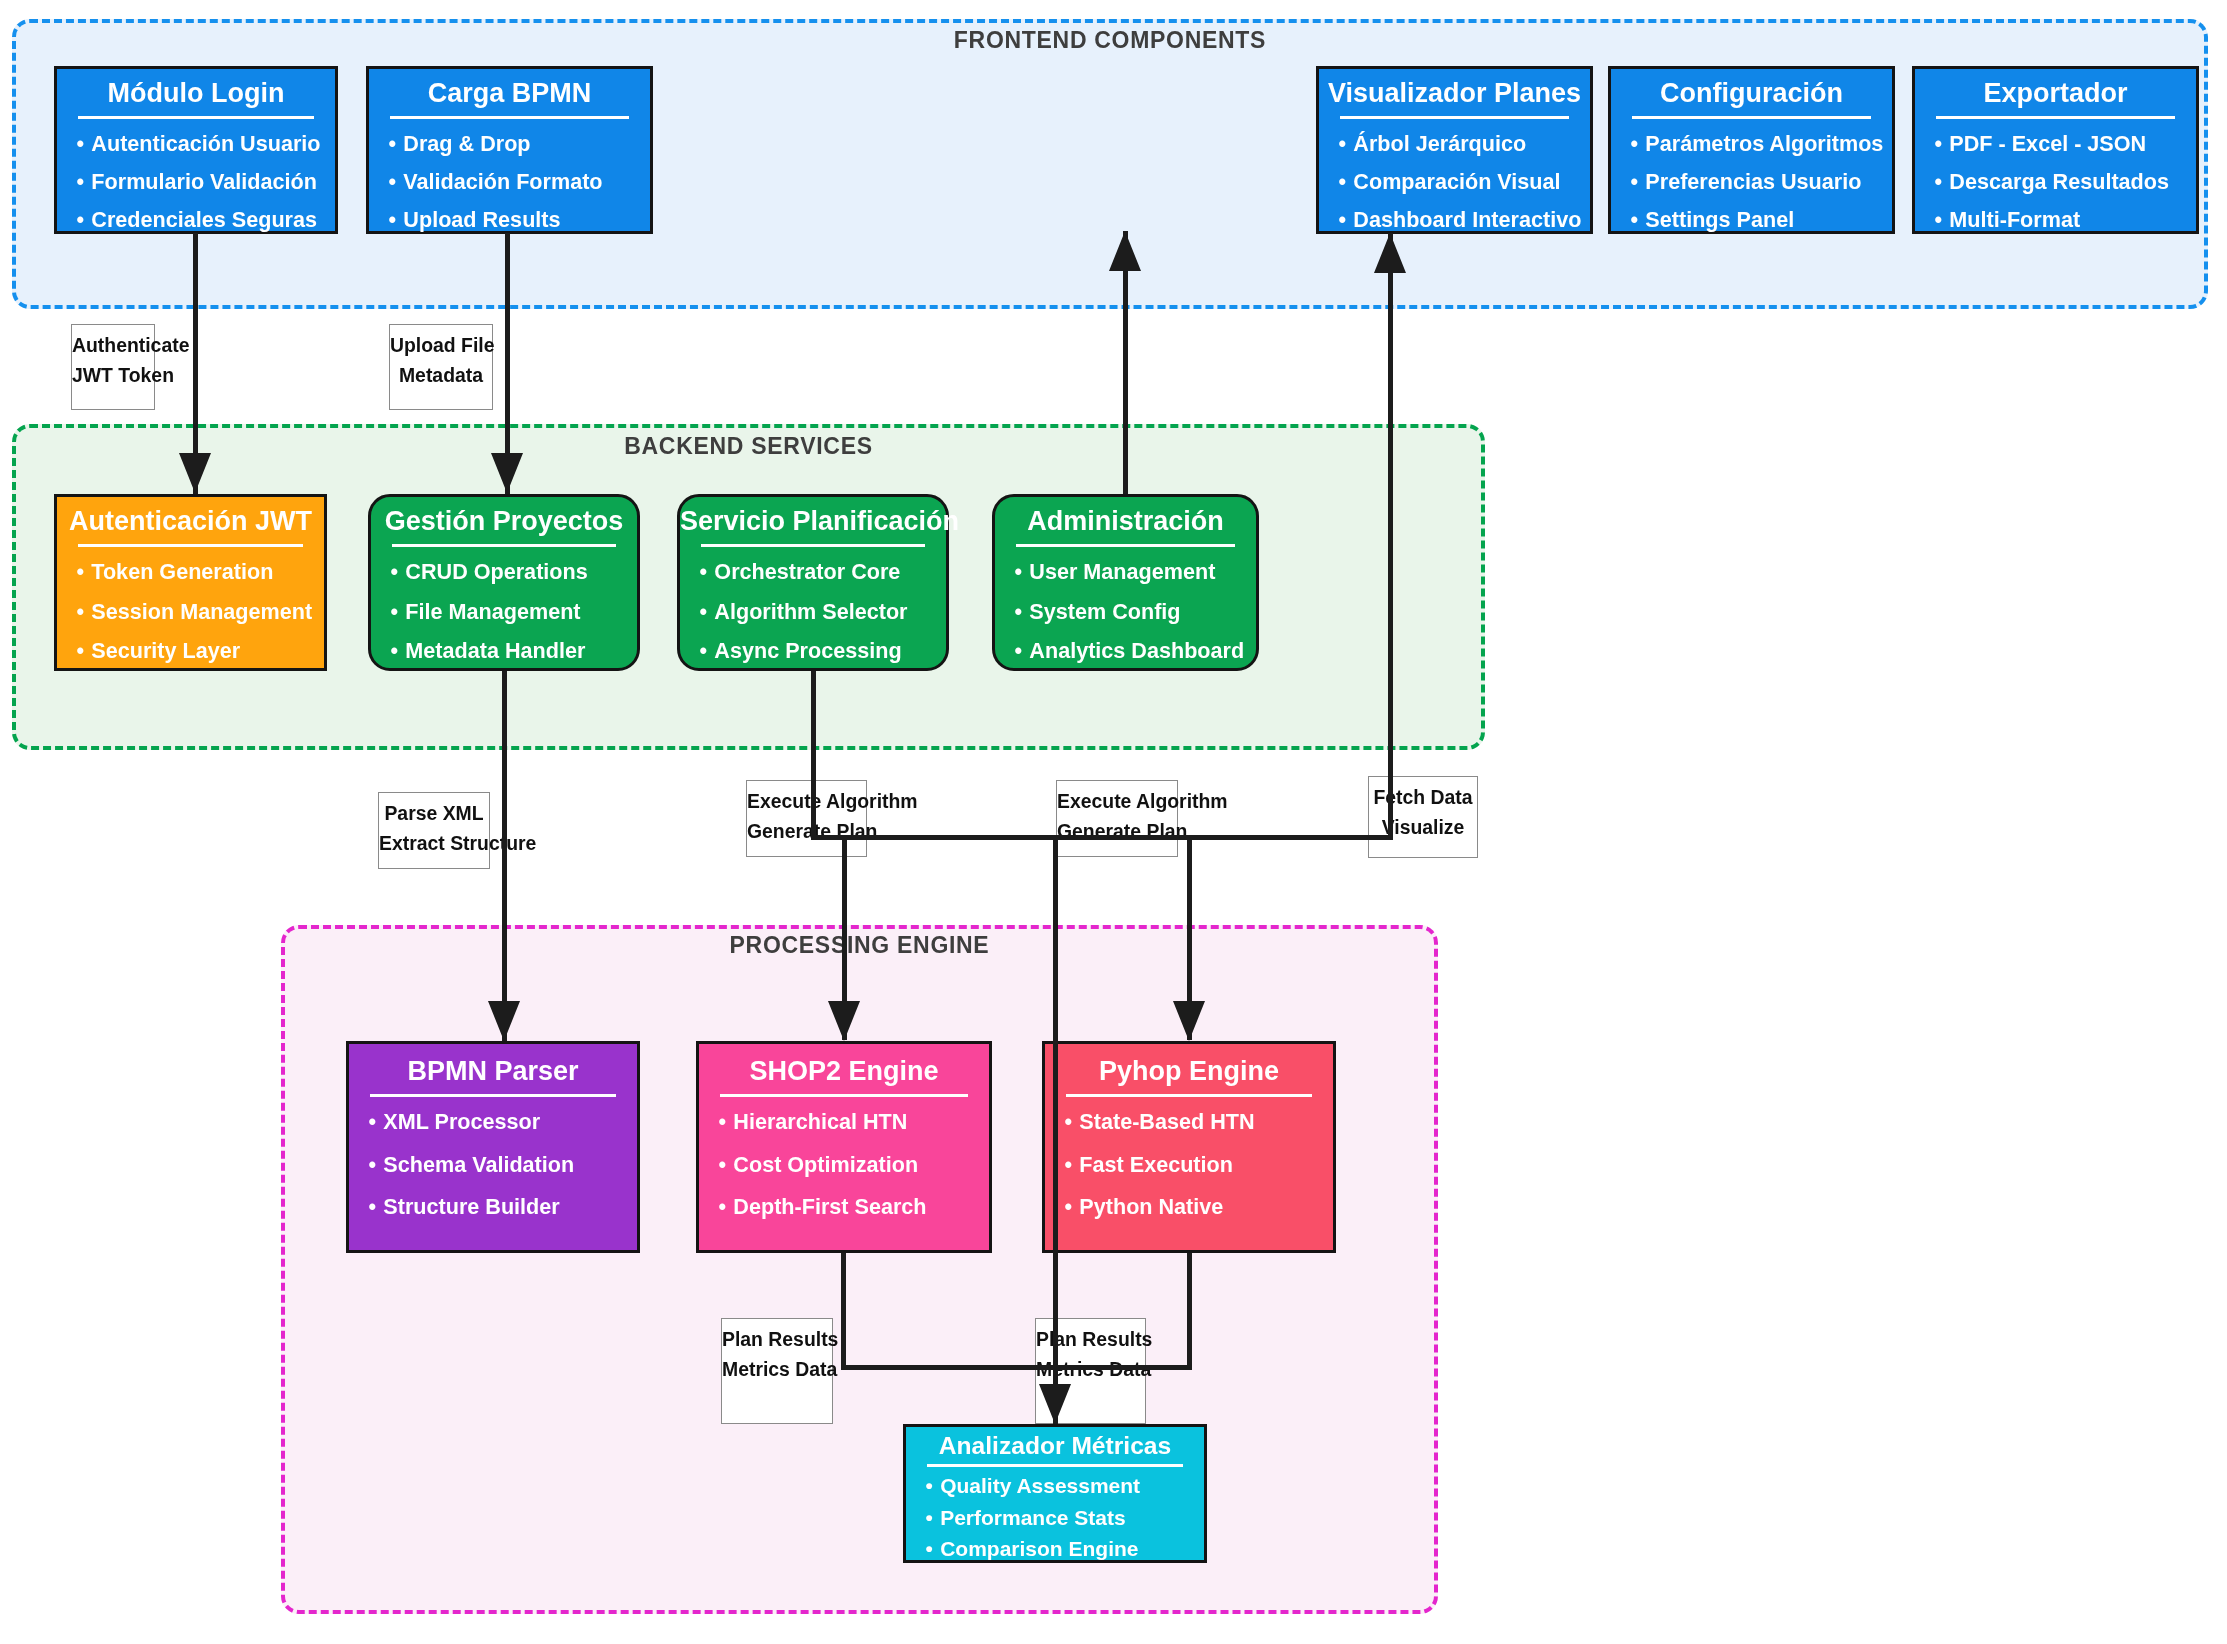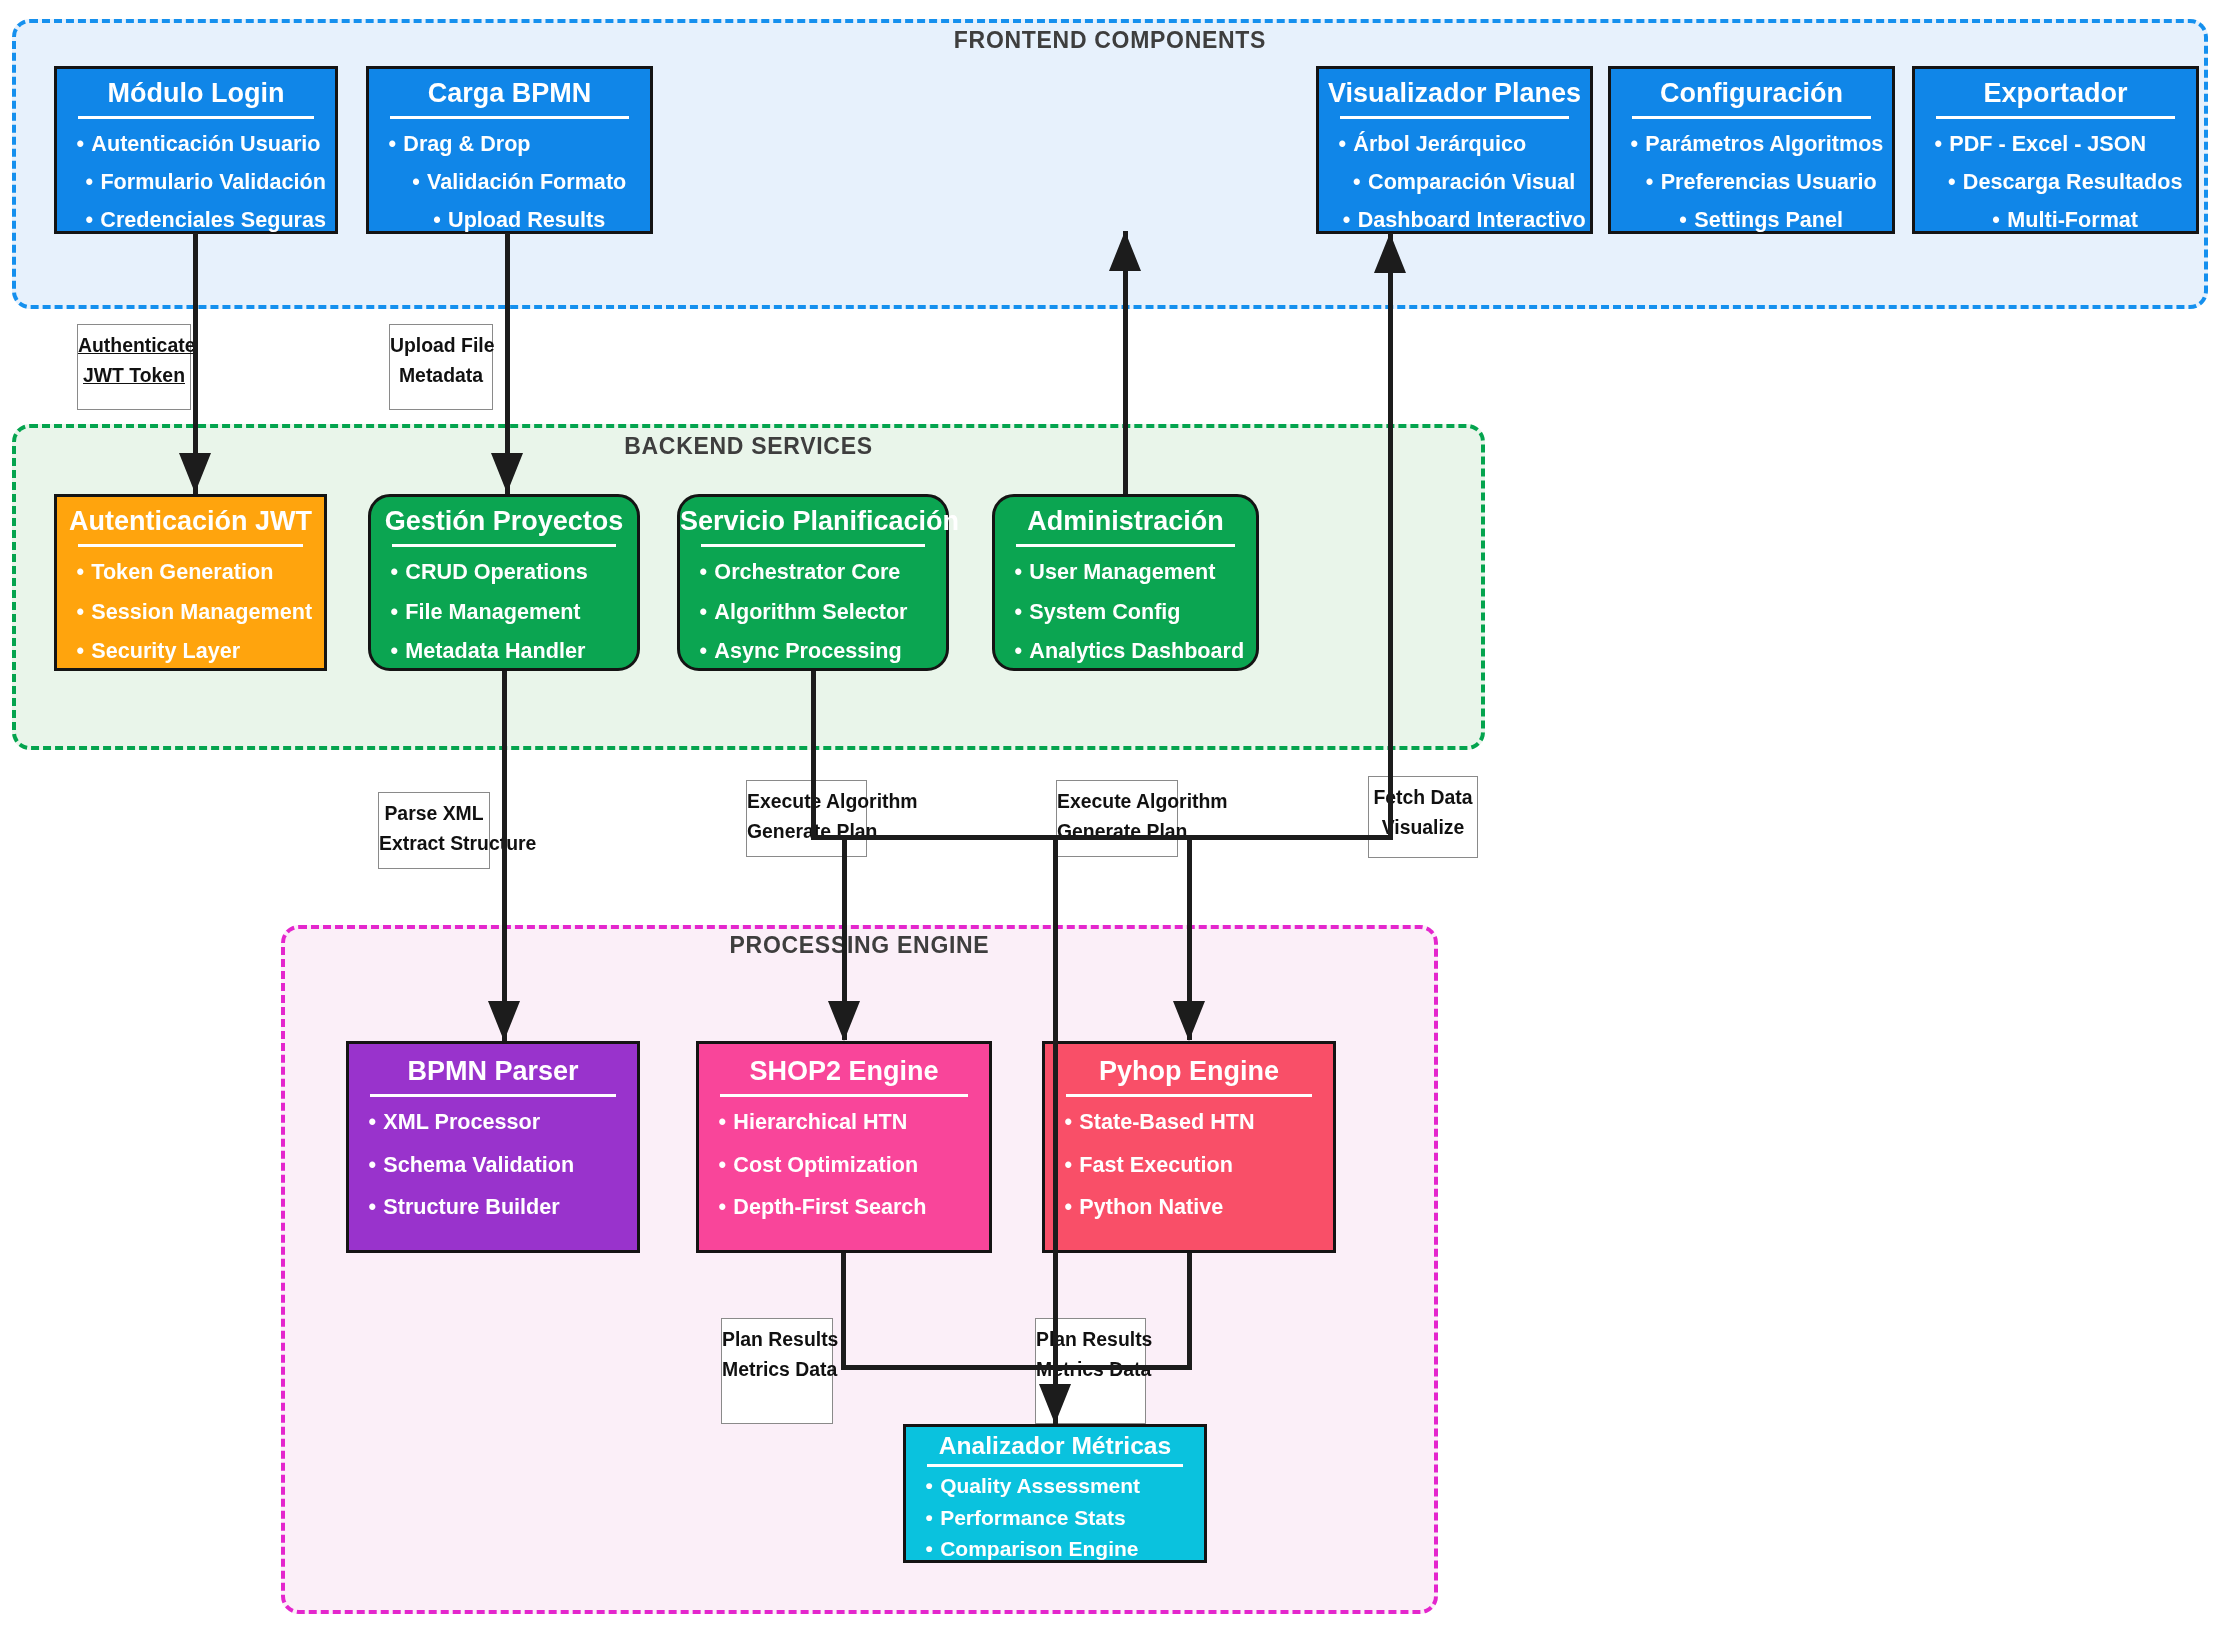--- a/index.html
+++ b/index.html
@@ -23,21 +23,21 @@
     z-index:3;
   }
   .node-title{
     margin-top:9px;text-align:center;font-weight:bold;font-size:27px;
     white-space:nowrap;
   }
   .node-rule{height:3px;background:#ffffff;width:calc(100% - 42px);margin:7.4px auto 0 auto;}
   .node-items{list-style:none;margin:12px 0 8px 0;padding:0 0 0 19.4px;}
   .node-items li{font-weight:bold;font-size:21.6px;white-space:nowrap;}
   .node-items li::before{content:"\2022";margin-right:7.4px;}
-  .n-front .node-items li + li{margin-top:12px;text-align:center;}
+  .n-front .node-items li + li{margin-top:12px;}
   .n-back .node-items li + li{margin-top:13.4px;}
   .n-proc .node-title{margin-top:12px;}
   .n-proc .node-items li + li{margin-top:16.4px;}
   .n-compact .node-title{margin-top:4.5px;font-size:24.6px;}
   .n-compact .node-rule{margin-top:4.5px;}
   .n-compact .node-items{margin-top:7.4px;}
   .n-compact .node-items li{font-size:21px;}
   .n-compact .node-items li + li{margin-top:7.4px;}
 
   .fill-blue{background:#1086e8;}
@@ -70,21 +70,21 @@
 <div id="stage">
 
   <div class="zone" id="zone-frontend"></div>
   <div class="zone" id="zone-backend"></div>
   <div class="zone" id="zone-processing"></div>
 
   <div class="zone-title" style="left:12px;top:27px;width:2196px;">FRONTEND COMPONENTS</div>
   <div class="zone-title" style="left:12px;top:433px;width:1473px;">BACKEND SERVICES</div>
   <div class="zone-title" style="left:281px;top:932px;width:1157px;">PROCESSING ENGINE</div>
 
-  <div class="elabel" style="left:77px;top:324px;width:114px;height:86px;text-decoration:underline;">
+  <div class="elabel" style="left:71px;top:324px;width:84px;height:86px;">
     <div>Authenticate</div>
     <div>JWT Token</div>
   </div>
   <div class="elabel" style="left:389px;top:324px;width:104px;height:86px;">
     <div>Upload File</div>
     <div>Metadata</div>
   </div>
   <div class="elabel" style="left:378px;top:792px;width:112px;height:77px;">
     <div>Parse XML</div>
     <div>Extract Structure</div>

